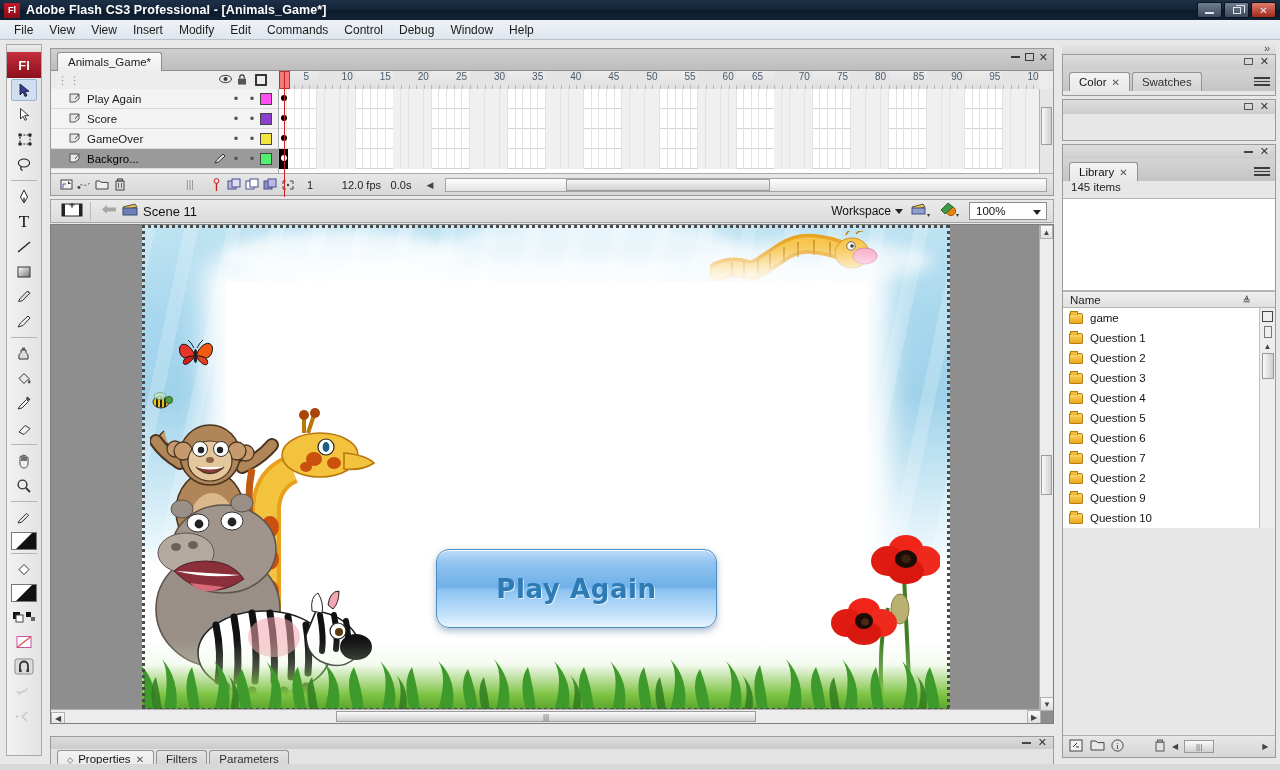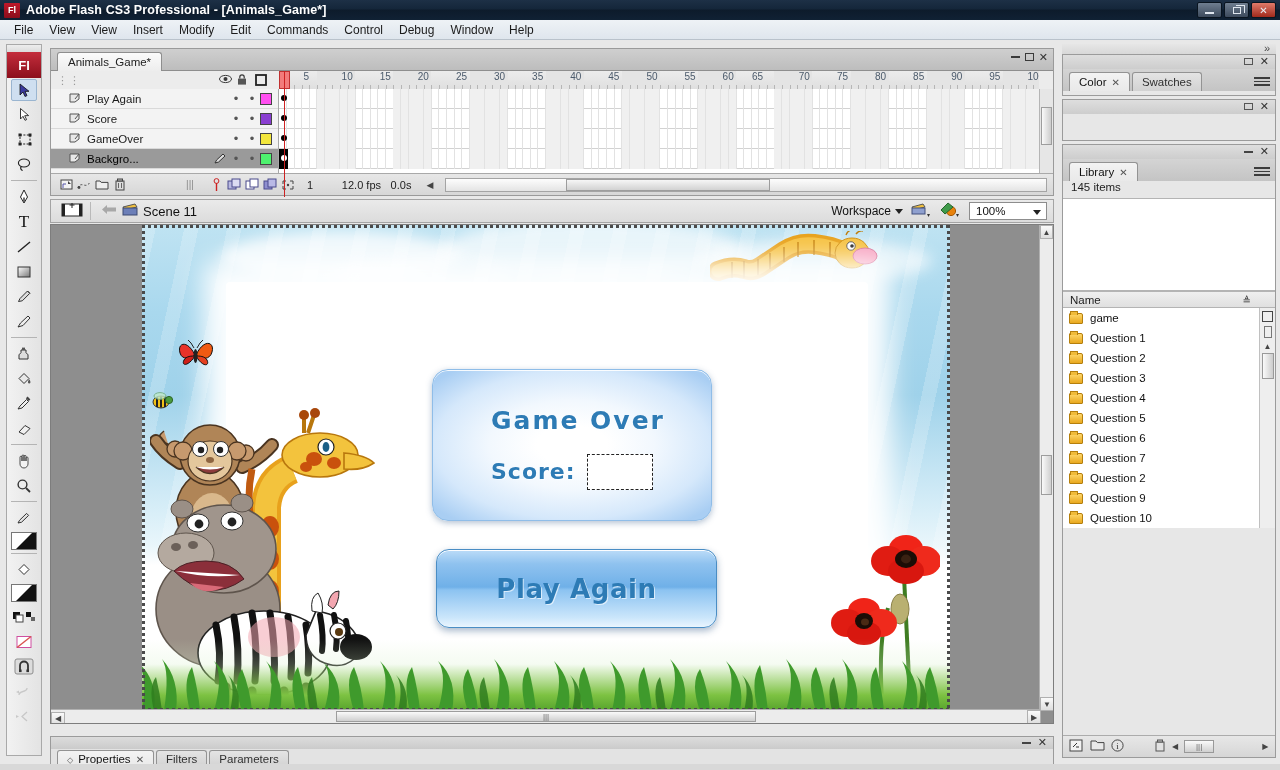--- a/index.html
+++ b/index.html
@@ -1489,25 +1489,20 @@
           <path d="M256 74 q6 -26 -2 -36 q14 14 10 36z"></path>
           <path d="M340 74 q-6 -24 2 -34 q4 16 6 34z"></path>
           <path d="M430 74 q6 -26 -2 -36 q14 14 10 36z"></path>
           <path d="M516 74 q-6 -24 2 -34 q4 16 6 34z"></path>
           <path d="M602 74 q6 -26 -2 -36 q14 14 10 36z"></path>
           <path d="M690 74 q-6 -24 2 -34 q4 16 6 34z"></path>
           <path d="M776 74 q6 -26 -2 -36 q14 14 10 36z"></path>
         </g>
       </svg>
 
-      <div class="go-panel">
-        <div class="go-title">Game Over</div>
-        <div class="sc-label">Score:</div>
-        <div class="sc-field"></div>
-      </div>
 
       <div class="play-btn">
         <span>Play Again</span>
       </div>
 
       <div class="edge-dot-l"></div>
       <div class="edge-dot-r"></div>
       <div class="edge-dot-t"></div>
       <div class="edge-dot-b"></div>
     </div>

